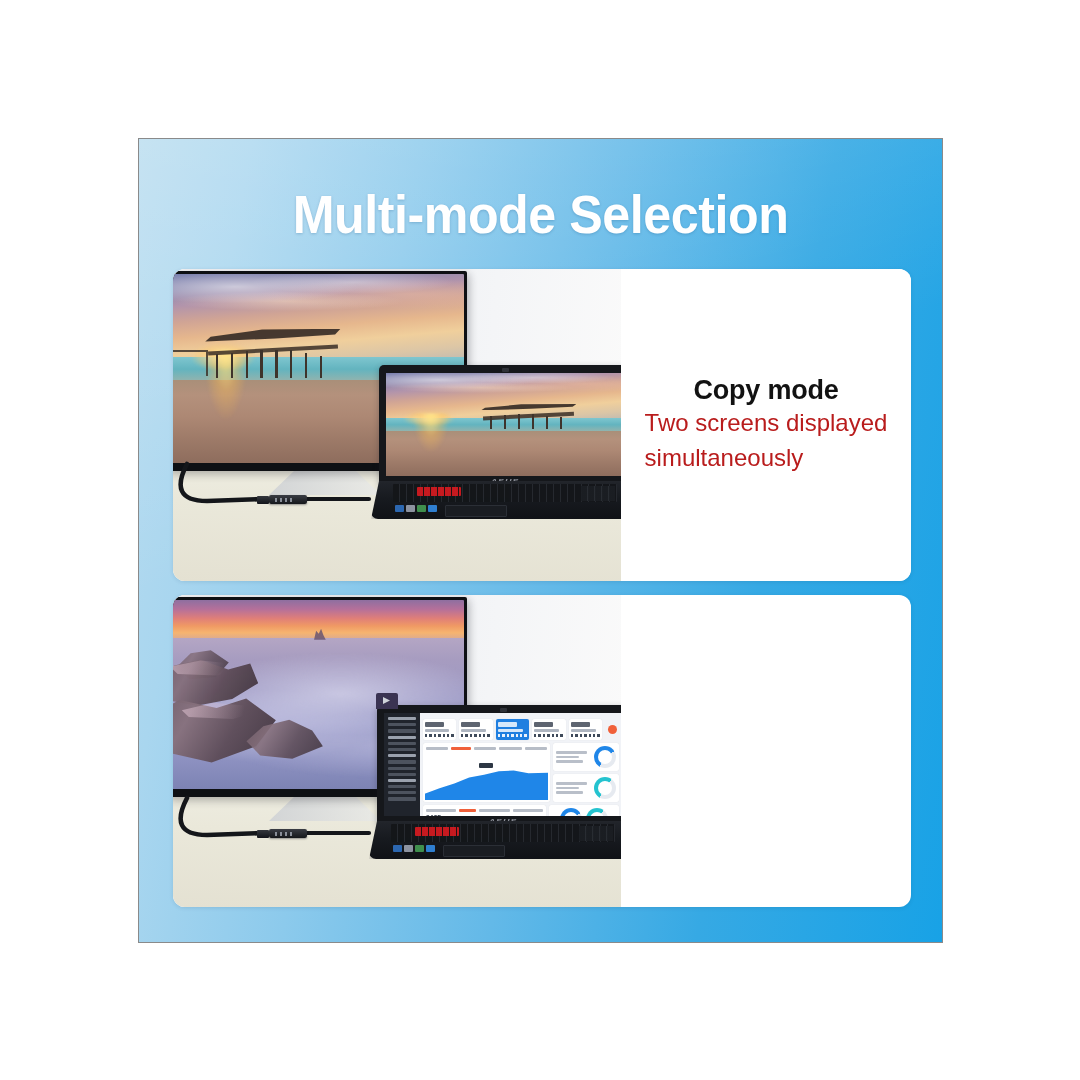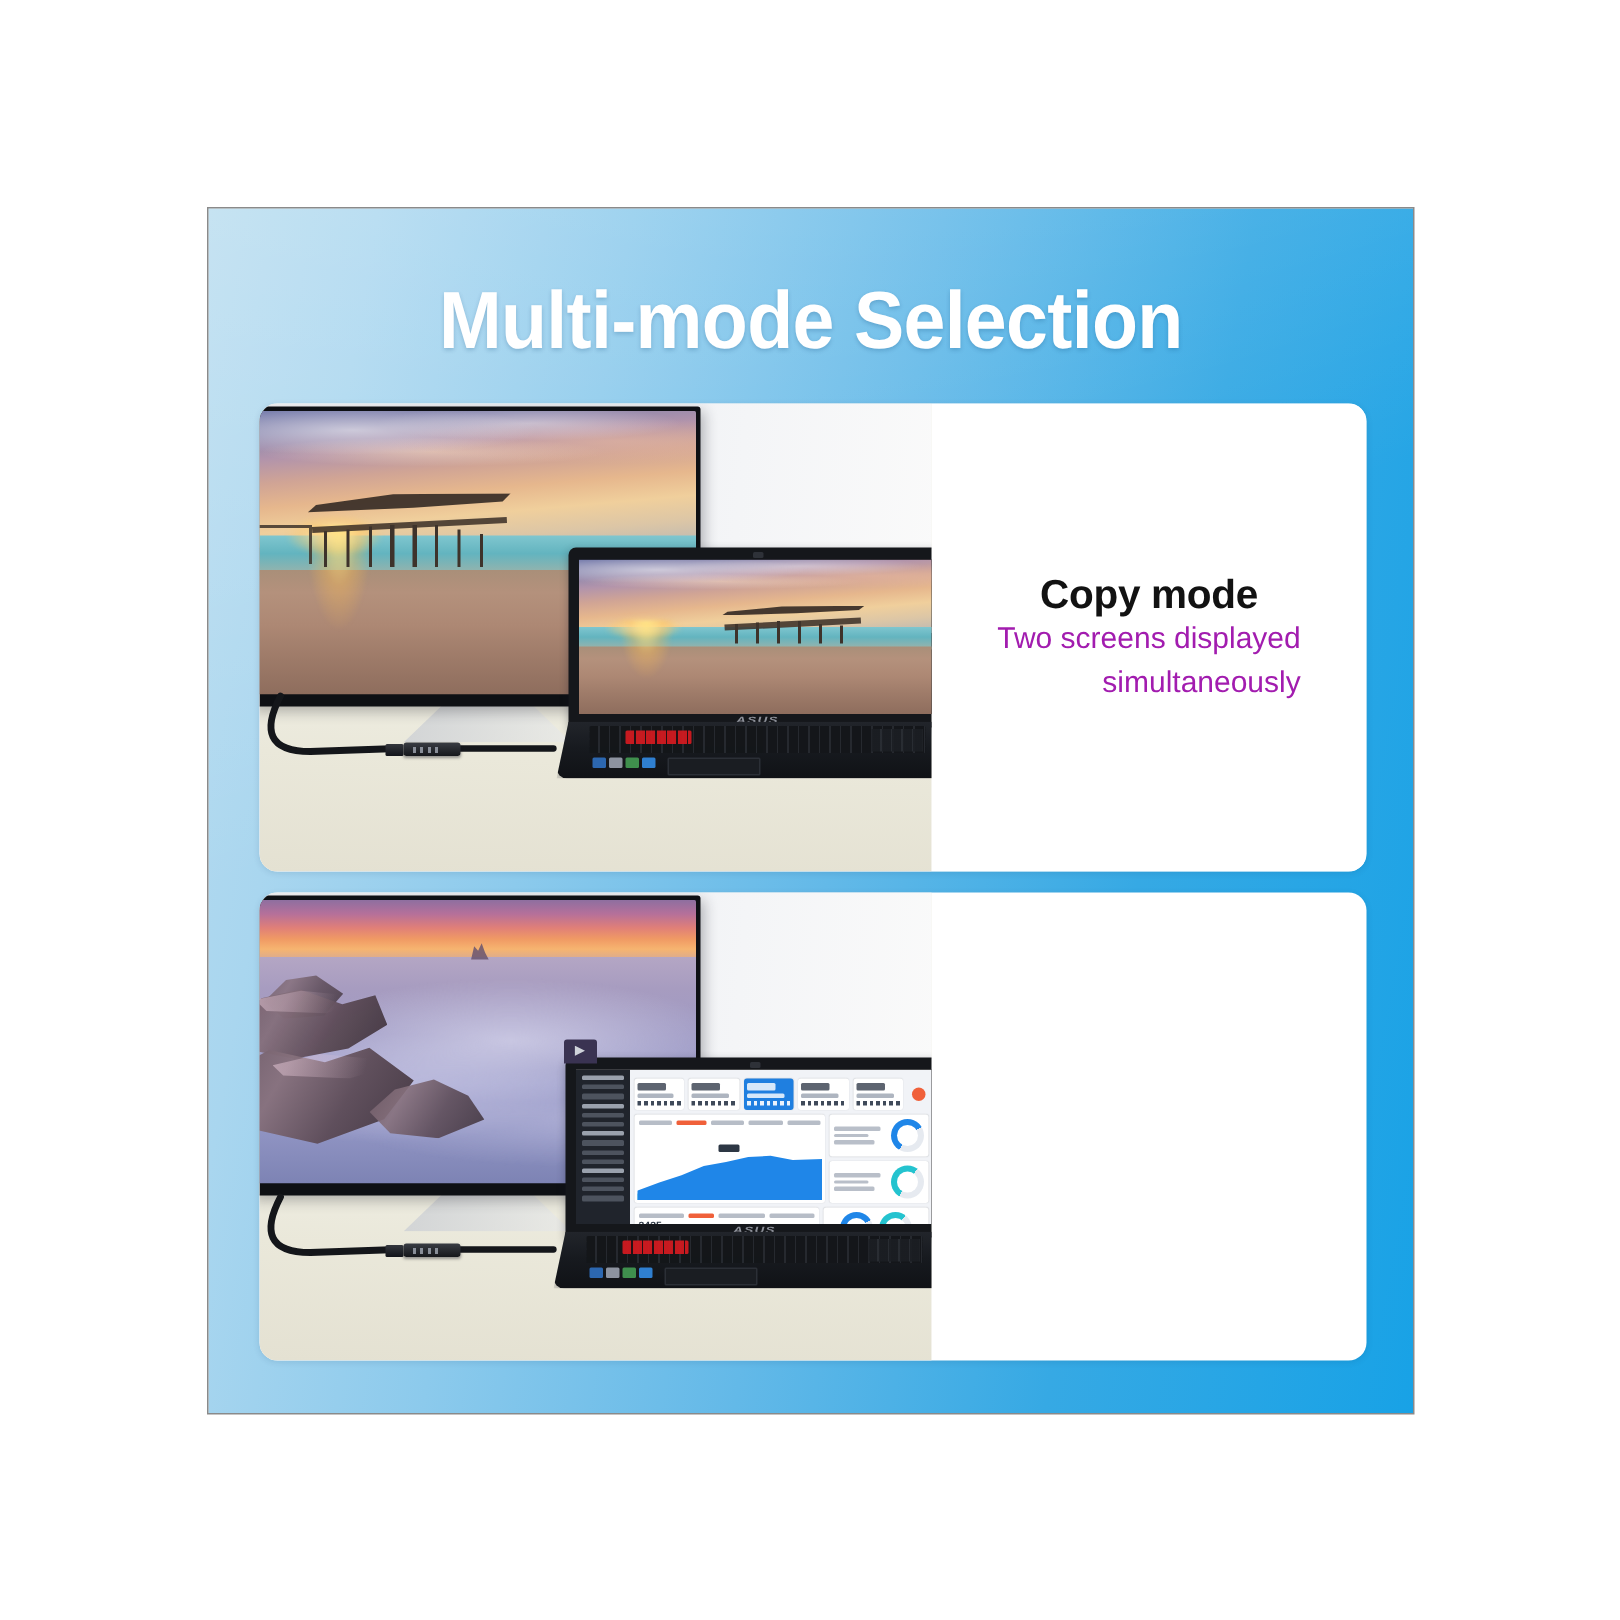--- a/index.html
+++ b/index.html
@@ -94,23 +94,23 @@
     font-size: 27px;
     font-weight: bold;
     color: #121212;
     letter-spacing: -0.2px;
     white-space: nowrap;
   }
   #card-copy .mode-title     { }
   #card-extended .mode-title { margin-bottom: 30px; }
 
   .mode-desc {
-    font-size: 20px;
-    color: #a21caf;
-    text-align: right;
+    font-size: 24px;
+    color: #b91c1c;
+    text-align: left;
     line-height: 1.42;
     white-space: pre-line;
   }
 
   
   
   .scene-wall {
     position: absolute;
     left: 0; top: 0; right: 0;
     height: 62%;

